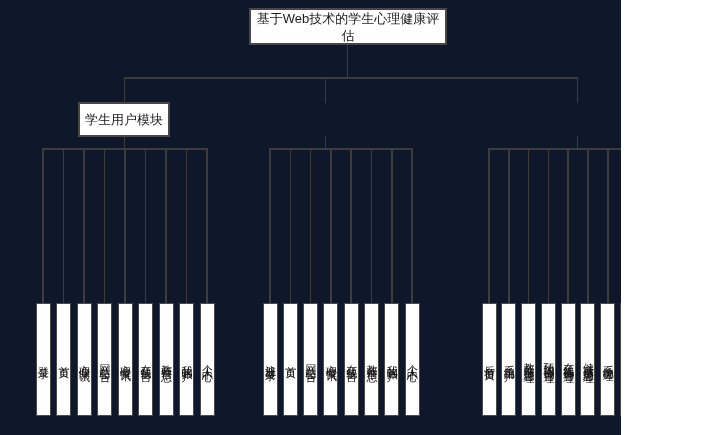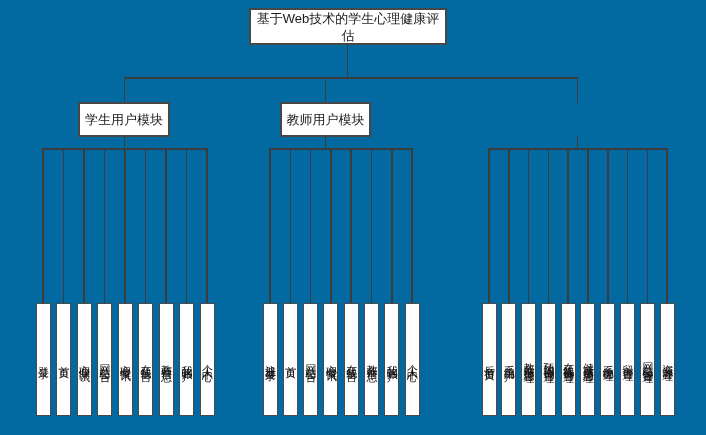--- a/index.html
+++ b/index.html
@@ -3,23 +3,23 @@
 <meta charset="utf-8">
 <style>
   * { margin: 0; padding: 0; box-sizing: border-box; }
   html, body { background: #ffffff; }
   body {
     font-family: "Liberation Sans", "DejaVu Sans", sans-serif;
     color: #1a1a1a;
   }
   .canvas {
     position: relative;
-    width: 706px;
+    width: 621px;
     height: 435px;
-    background: #0369a1;
+    background: #0f172a;
     overflow: hidden;
   }
   
   .node {
     position: absolute;
     background: #ffffff;
     border: 2px solid #474747;
     display: flex;
     align-items: center;
     justify-content: center;
@@ -112,23 +112,20 @@
 
   <div class="vline" id="root-stub"></div>
   <div class="hline" id="top-hline"></div>
   <div class="vline" id="stub-student1"></div>
   <div class="vline" id="stub-teacher1"></div>
   <div class="vline" id="stub-admin1"></div>
 
   <div class="node module-node" id="module-student">
     <span>学生用户模块</span>
   </div>
-  <div class="node module-node" id="module-teacher">
-    <span>教师用户模块</span>
-  </div>
 
   <div class="vline" id="stub-student2"></div>
   <div class="vline" id="stub-teacher2"></div>
   <div class="vline" id="stub-admin2"></div>
   <div class="hline" id="hline-student"></div>
   <div class="hline" id="hline-teacher"></div>
   <div class="hline" id="hline-admin"></div>
 
   <div class="leaf-row" id="leaves-student">
       <div class="leaf">

